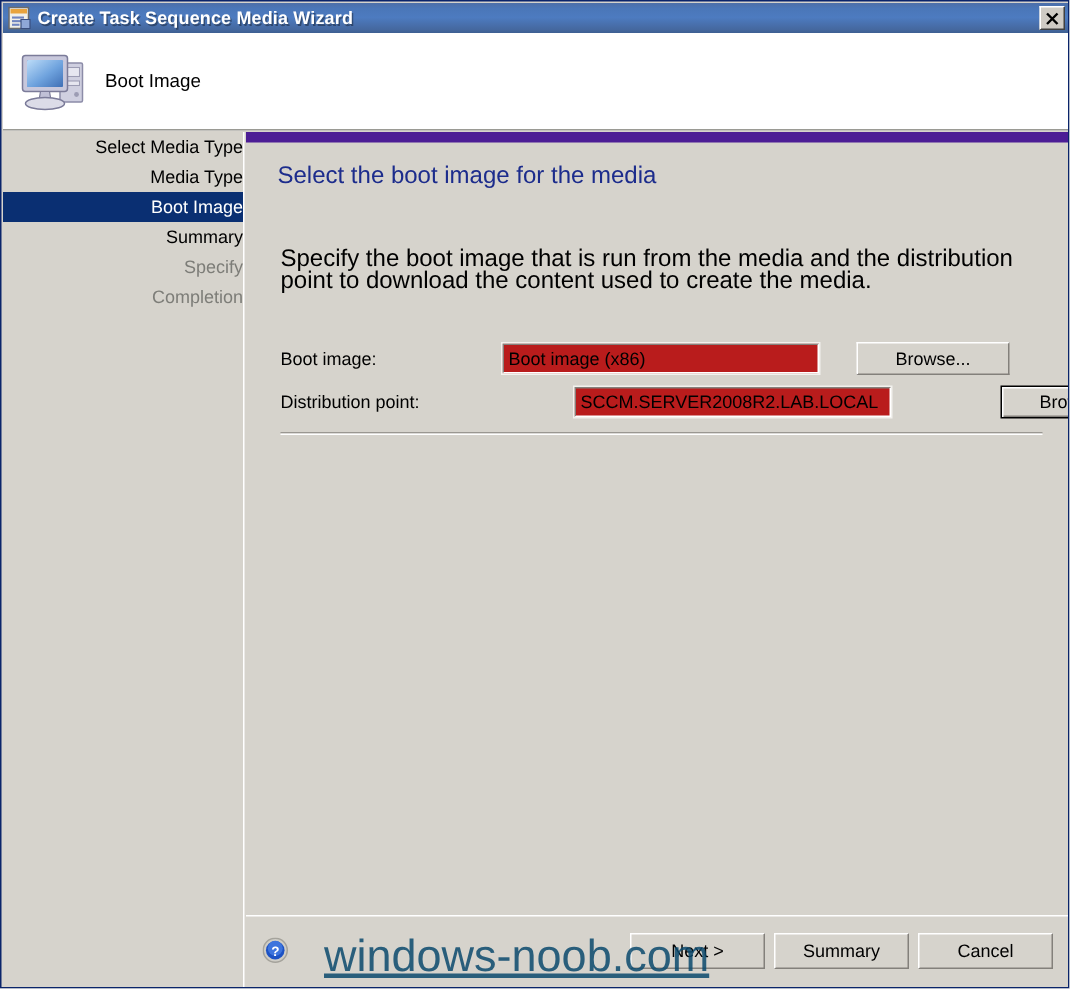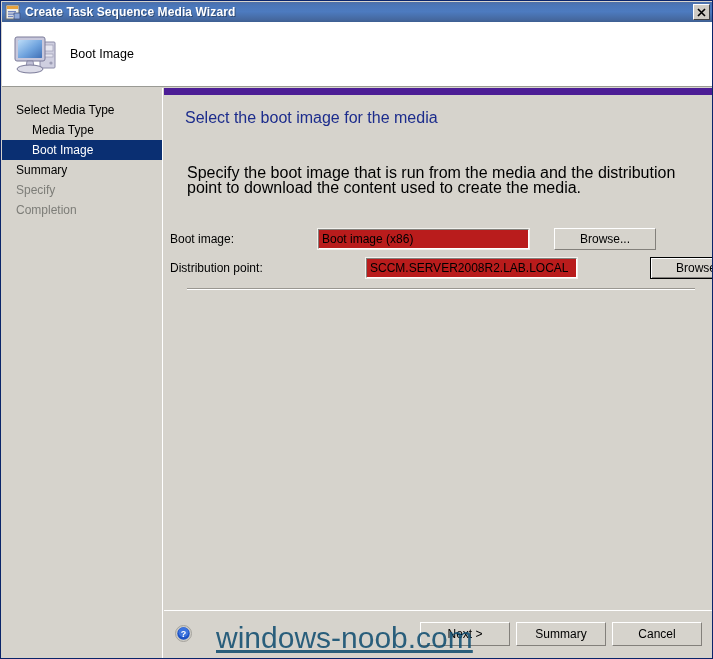--- a/index.html
+++ b/index.html
@@ -106,21 +106,22 @@
     position: absolute;
     left: 1px;
     top: 87px;
     width: 161px;
     height: 571px;
     background: #d6d3cc;
     border-right: 1px solid #ffffff;
     box-sizing: border-box;
   }
   #sidebar-inner {
-    padding-top: 12px;
+    padding-top: 0;
+    text-align: right;
   }
   .nav-item {
     font-size: 12px;
     color: #000000;
     height: 20px;
     line-height: 20px;
     padding-left: 14px;
     white-space: nowrap;
     cursor: default;
   }
@@ -160,21 +161,21 @@
     top: 70px;
     width: 500px;
     font-size: 16px;
     color: #000000;
     line-height: 15px;
   }
 
   
   .form-row {
     position: absolute;
-    left: 6px;
+    left: 23px;
     width: 510px;
     height: 36px;
     display: flex;
     align-items: center;
   }
   #row-bootimage { top: 126px; }
   #row-dp { top: 155px; gap: 48px; }
 
   .form-label {
     width: 148px;

